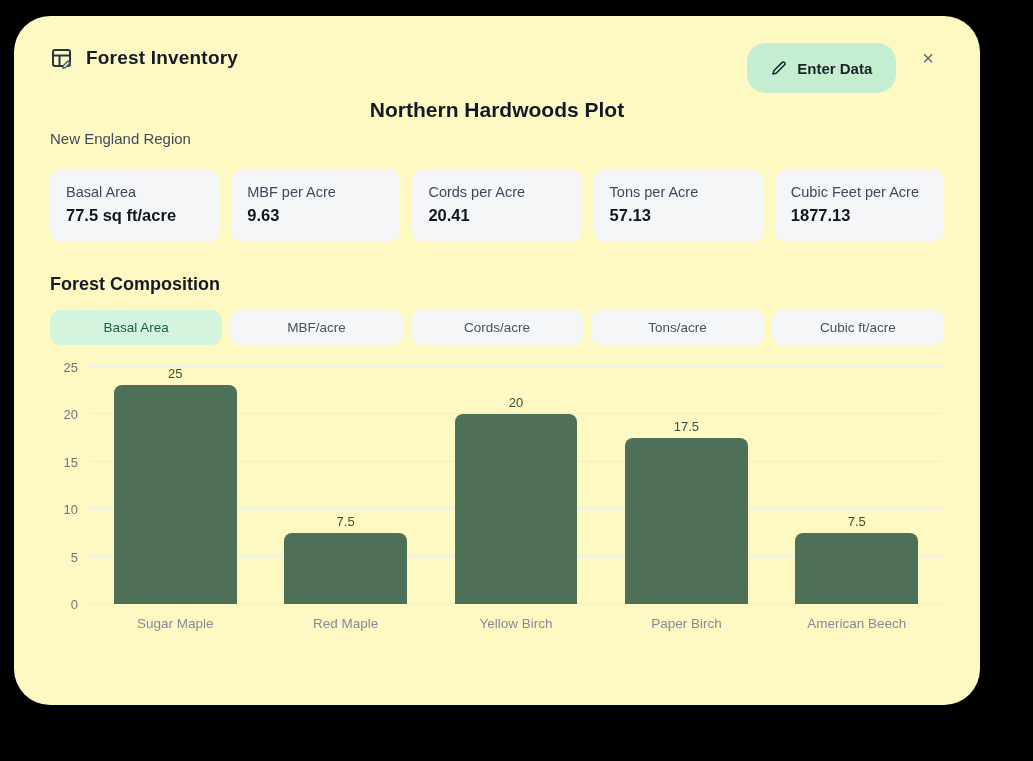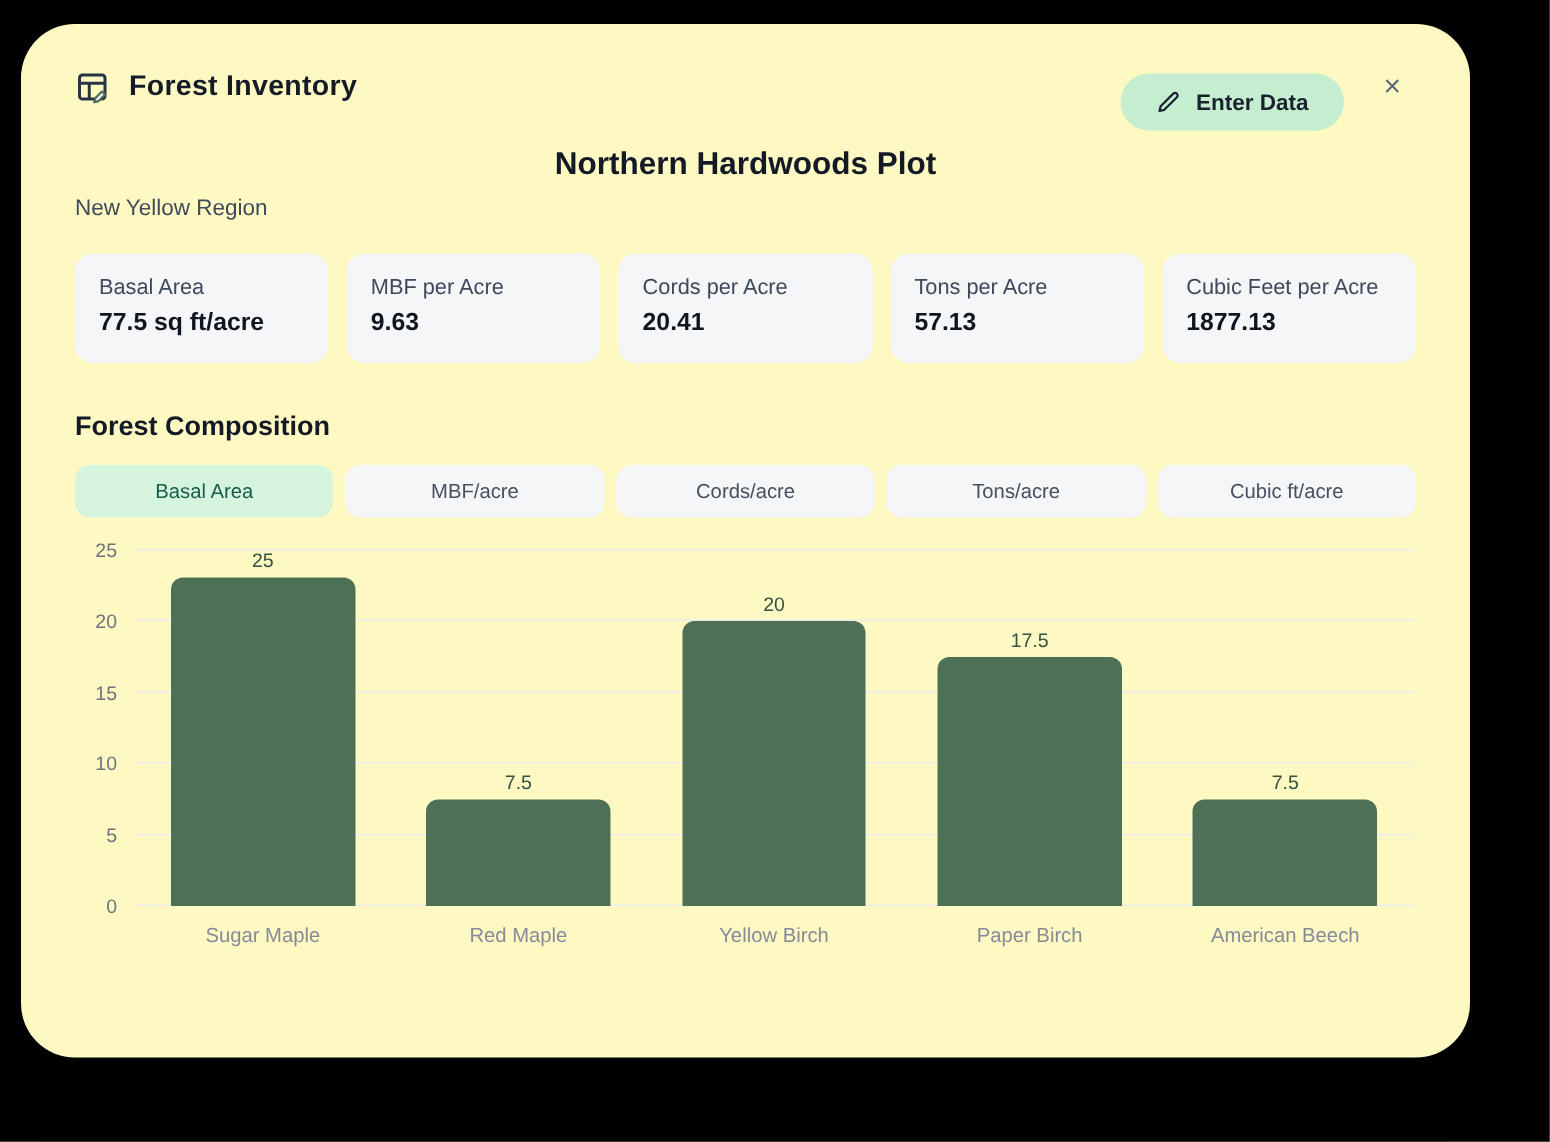--- a/index.html
+++ b/index.html
@@ -5,21 +5,21 @@
   html,body{margin:0;padding:0;background:#000;width:1033px;height:761px;overflow:hidden;
     font-family:"Liberation Sans", sans-serif;-webkit-font-smoothing:antialiased;}
   .window{position:absolute;left:14px;top:16px;width:966px;height:689px;background:#fef9c3;
     border-radius:36px;box-shadow:0 12px 40px rgba(0,0,0,.55);padding:22px 22px 0 22px;box-sizing:border-box;}
   
   .header{display:flex;align-items:center;height:40px;padding:0 14px;}
   .app-icon{width:24px;height:24px;margin-right:12px;flex:0 0 auto;display:flex;align-items:center;}
   .page-title{font-size:19px;font-weight:700;color:#151c28;letter-spacing:.2px;}
   .header-spacer{flex:1;}
   .enter-data-btn{display:flex;align-items:center;gap:10px;background:#c5eed0;border:none;cursor:pointer;
-    height:38px;padding:0 24px;border-radius:19px;font-family:inherit;font-size:15px;font-weight:600;color:#1a222e;margin-top:20px;}
+    height:50px;padding:0 24px;border-radius:19px;font-family:inherit;font-size:15px;font-weight:600;color:#1a222e;margin-top:20px;}
   .close-btn{background:none;border:none;cursor:pointer;margin-left:22px;margin-right:6px;
     font-size:20px;line-height:1;color:#5b6b7e;padding:4px;font-family:inherit;}
   
   .plot-title{margin:20px 14px 0;font-size:21px;font-weight:700;color:#131a26;text-align:center;}
   .plot-region{margin:8px 14px 0;font-size:15px;color:#3e4a5b;}
   
   .stats-row{display:flex;gap:12px;margin:22px 14px 0;}
   .stat-card{flex:1;background:#f4f6f8;border-radius:12px;padding:15px 16px 14px;box-sizing:border-box;min-height:73px;}
   .stat-label{font-size:14.5px;color:#3e4a5b;}
   .stat-value{margin-top:6px;font-size:16.5px;font-weight:700;color:#10161f;}
@@ -65,21 +65,21 @@
         </svg>
       </span>
       <span>Enter Data</span>
     </button>
     <button class="close-btn">
       <span>×</span>
     </button>
   </div>
 
   <div class="plot-title">Northern Hardwoods Plot</div>
-  <div class="plot-region">New Yellow Region</div>
+  <div class="plot-region">New England Region</div>
 
   <div class="stats-row">
     <div class="stat-card">
       <div class="stat-label">Basal Area</div>
       <div class="stat-value">77.5 sq ft/acre</div>
     </div>
     <div class="stat-card">
       <div class="stat-label">MBF per Acre</div>
       <div class="stat-value">9.63</div>
     </div>

